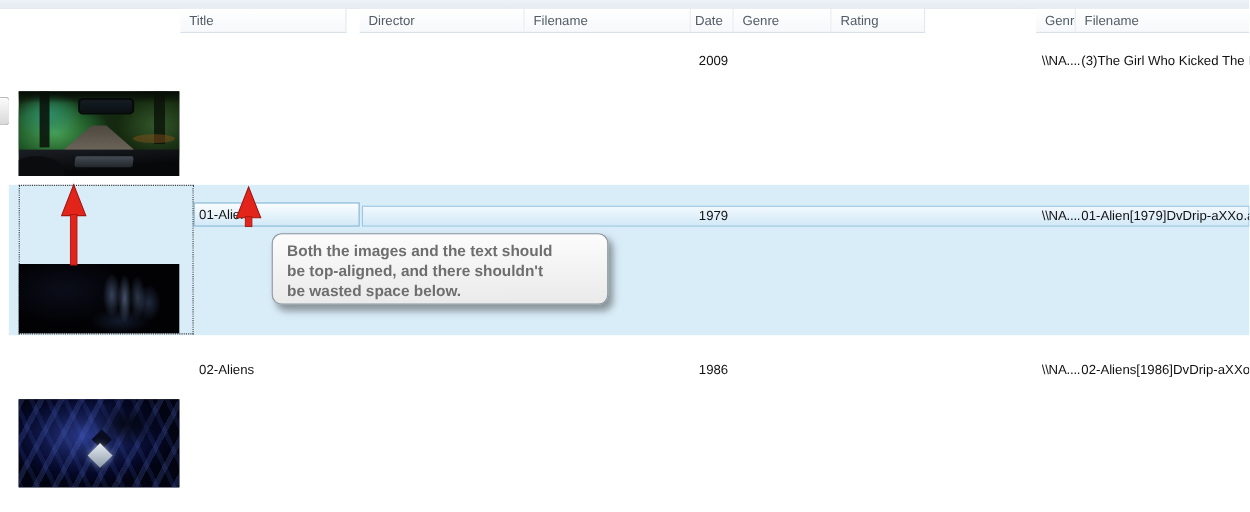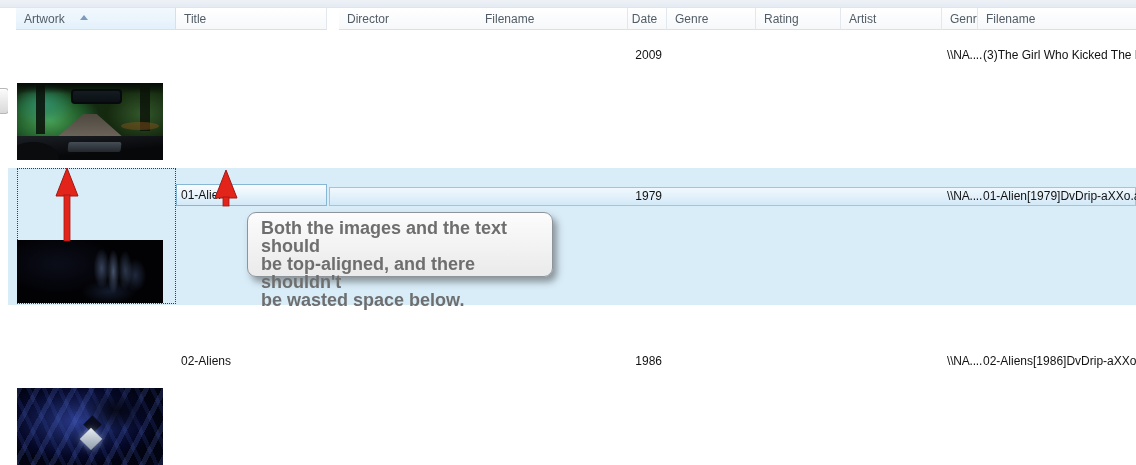--- a/index.html
+++ b/index.html
@@ -27,21 +27,21 @@
   
   .grip { position:absolute; left:0; top:88px; width:9px; height:26px;
     background:linear-gradient(180deg,#fbfbfb,#d9d9d9);
     border:1px solid #b7b7b7; border-left:none; border-radius:0 4px 4px 0;
     box-shadow:inset 0 1px 0 #ffffff; }
 
   
   .row { position:absolute; left:8px; width:1128px; }
   .row0 { top:33px;  height:135px; background:#ffffff; }
   .row1 { top:168px; height:137px; background:#d9edf9; }
-  .row2 { top:305px; height:116px; background:#ffffff;margin-top:25px; }
+  .row2 { top:305px; height:116px; background:#ffffff; }
 
   .cell-text { position:absolute; white-space:nowrap; overflow:hidden; color:#121212; }
   .date-cell { width:62px; text-align:right; }
   .path-cell { width:36px; letter-spacing:-0.2px; }
   .file-cell { right:0; }
 
   
   .focus-cell { position:absolute; left:9px; top:0; width:159px; height:136px;
     border:1px dotted #3d3d3d; }
   .band-title { position:absolute; left:168px; top:16px; width:151px; height:22px;
@@ -97,53 +97,46 @@
     box-shadow:0 0 7px rgba(180,200,220,.6); }
   .peak { position:absolute; left:47%; top:38%; width:13px; height:13px;
     transform:rotate(45deg); background:#0a0d20; }
 
   
   .arrow { position:absolute; }
   .tooltip { position:absolute; left:247px; top:212px; width:306px; height:65px;
     background:linear-gradient(180deg,#fcfcfc,#eaeaea);
     border:1px solid #8d959c; border-radius:9px;
     box-shadow:4px 5px 7px rgba(60,60,60,.5);
-    padding:6px 0 0 13px; color:#6e6e6e; font-weight:bold; font-size:18px; line-height:18px; }
+    padding:6px 0 0 13px; color:#6e6e6e; font-weight:bold; font-size:14px; line-height:18px; }
 </style>
 </head>
 <body>
 
 <div class="screen">
 
   <div class="top-strip"></div>
 
-  <div class="hcell sorted" style="left:16px;width:160px;">
-    <span>Artwork</span>
-    <span class="sort-up"></span>
-  </div>
-  <div class="hcell" style="left:176px;width:151px;">
+  <div class="hcell" style="left:164px;width:151px;">
     <span>Title</span>
   </div>
-  <div class="hcell" style="left:327px;width:150px;margin-left:12px;">
+  <div class="hcell" style="left:327px;width:150px;">
     <span>Director</span>
   </div>
   <div class="hcell" style="left:477px;width:151px;">
     <span>Filename</span>
   </div>
   <div class="hcell right" style="left:628px;width:39px;">
     <span>Date</span>
   </div>
   <div class="hcell" style="left:667px;width:89px;">
     <span>Genre</span>
   </div>
   <div class="hcell" style="left:756px;width:85px;">
     <span>Rating</span>
-  </div>
-  <div class="hcell" style="left:841px;width:101px;">
-    <span>Artist</span>
   </div>
   <div class="hcell" style="left:942px;width:36px;">
     <span>Genre</span>
   </div>
   <div class="hcell" style="left:978px;width:158px;border-right:none;">
     <span>Filename</span>
   </div>
 
   <div class="grip"></div>
 

